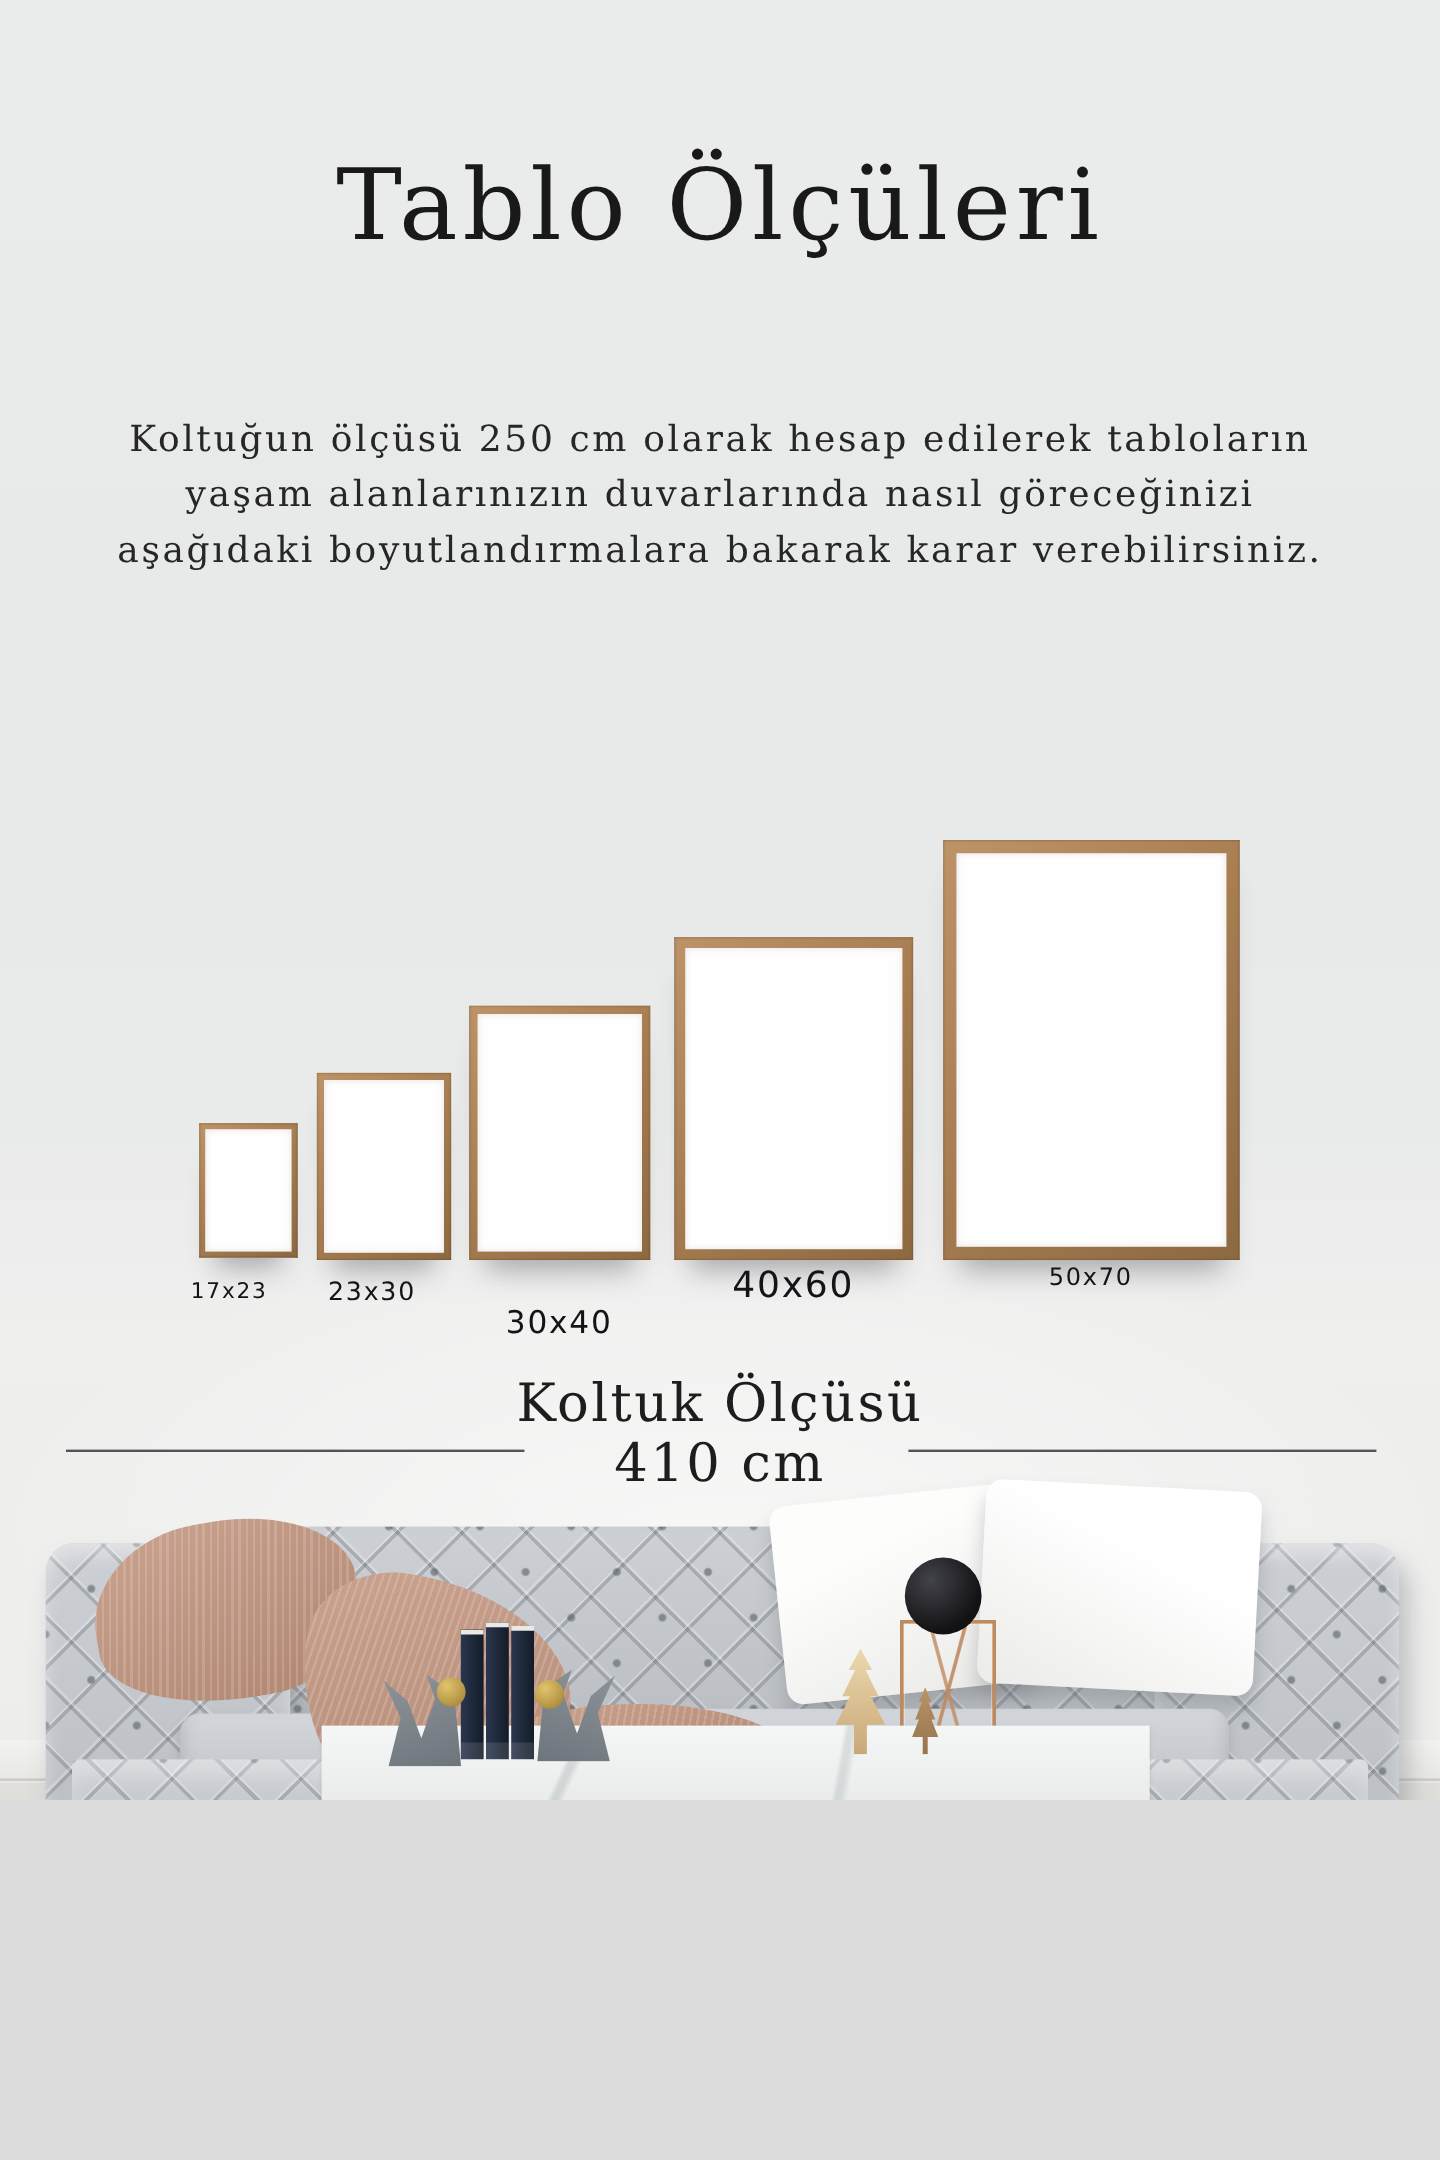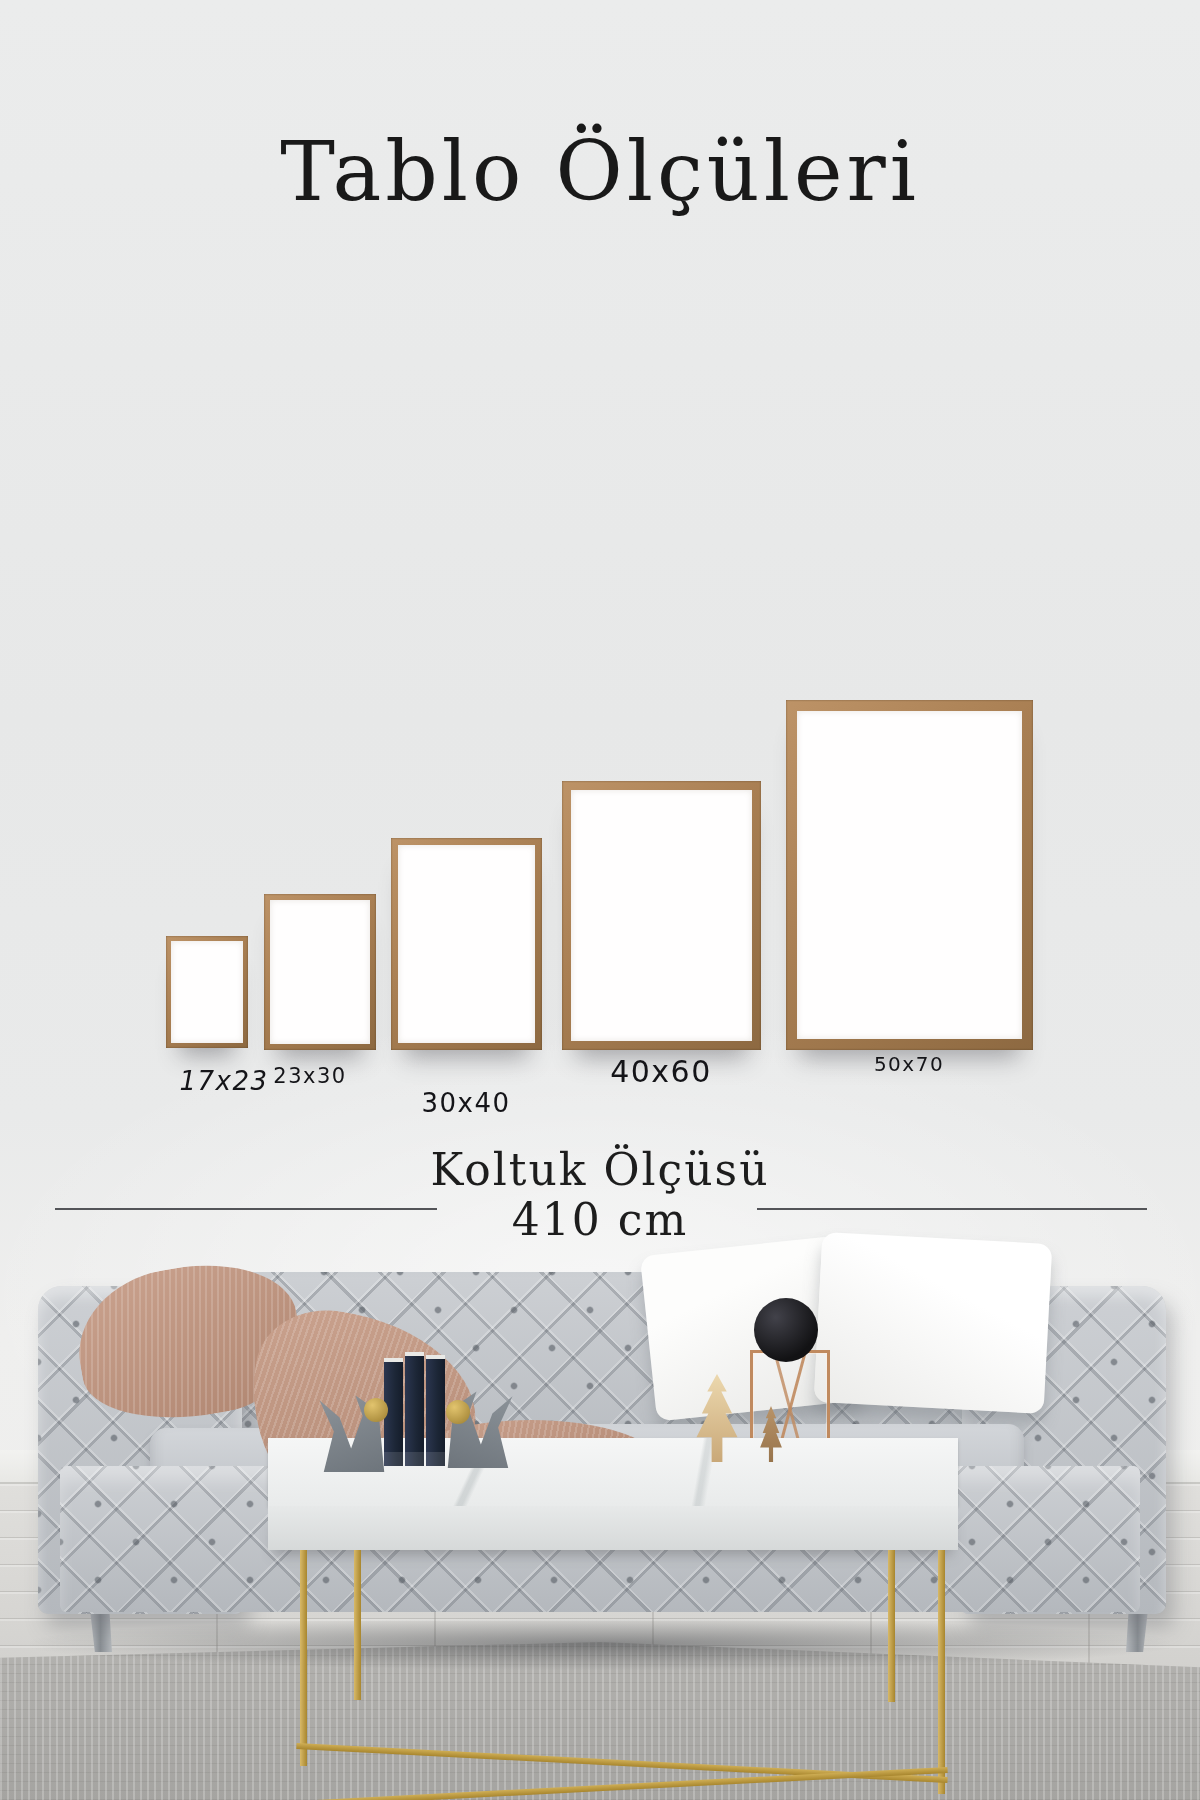--- a/index.html
+++ b/index.html
@@ -1,17 +1,17 @@
 <!DOCTYPE html>
 <html><head>
 <meta charset="utf-8">
 <style>
   html,body{margin:0;padding:0;background:#dcdcdc;}
   #canvas{
-    position:relative;width:1200px;height:1800px;overflow:hidden;
+    position:relative;width:1200px;height:1500px;overflow:hidden;
     background:
       radial-gradient(ellipse 900px 420px at 600px 1300px, rgba(255,255,255,.55), rgba(255,255,255,0) 70%),
       linear-gradient(180deg,#ebecec 0%,#e7e8e8 40%,#e9eaea 62%,#efefee 74%,#ededec 100%);
     font-family:"DejaVu Serif", serif;
   }
   
   .title{
     position:absolute;top:124px;left:0;width:100%;text-align:center;
     font-size:82px;letter-spacing:4px;color:#191919;font-weight:400;
   }
@@ -23,21 +23,21 @@
   .pframe{position:absolute;background:linear-gradient(135deg,#bd9367 0%,#a87e52 45%,#8d6941 100%);
     box-shadow:inset 0 0 2px rgba(60,40,20,.6), 0 22px 22px -14px rgba(85,85,90,.45);}
   .pframe .mat{position:absolute;background:#fffefe;box-shadow:inset 0 0 6px rgba(120,110,95,.18);}
   .f1{left:166px;top:936px;width:82px;height:112px;}   .f1 .mat{inset:5px;}
   .f2{left:264px;top:894px;width:112px;height:156px;}  .f2 .mat{inset:6px;}
   .f3{left:391px;top:838px;width:151px;height:212px;}  .f3 .mat{inset:7px;}
   .f4{left:562px;top:781px;width:199px;height:269px;}  .f4 .mat{inset:9px;}
   .f5{left:786px;top:700px;width:247px;height:350px;}  .f5 .mat{inset:11px;}
   .flabel{position:absolute;transform:translateX(-50%);font-family:"DejaVu Sans",sans-serif;
     color:#141418;letter-spacing:1.5px;}
-  .fl1{left:224px;top:1066px;font-size:26px;font-style:italic;}
+  .fl1{left:191px;top:1066px;font-size:18px;}
   .fl2{left:310px;top:1064px;font-size:21px;}
   .fl3{left:466px;top:1088px;font-size:26px;}
   .fl4{left:661px;top:1054px;font-size:30px;}
   .fl5{left:909px;top:1052px;font-size:20px;}
   
   .measure-title{position:absolute;top:1144px;left:0;width:100%;text-align:center;
     font-size:44px;letter-spacing:2px;color:#1d1d1d;}
   .measure-value{position:absolute;top:1194px;left:0;width:100%;text-align:center;
     font-size:44px;letter-spacing:2px;color:#1d1d1d;}
   .rule{position:absolute;height:2px;background:#53545а;background:#535458;top:1208px;}
@@ -155,20 +155,25 @@
   .brace-1{left:296px;top:1760px;width:652px;transform:rotate(3deg);}
   .brace-2{left:296px;top:1784px;width:652px;transform:rotate(-3deg);}
 </style>
 </head>
 <body>
 
 <div id="canvas">
 
   <div class="title">Tablo Ölçüleri</div>
 
+  <div class="desc">
+    <div>Koltuğun ölçüsü 250 cm olarak hesap edilerek tabloların</div>
+    <div>yaşam alanlarınızın duvarlarında nasıl göreceğinizi</div>
+    <div>aşağıdaki boyutlandırmalara bakarak karar verebilirsiniz.</div>
+  </div>
 
   <div class="pframe f1">
       <div class="mat"></div>
     </div>
   <div class="pframe f2">
       <div class="mat"></div>
     </div>
   <div class="pframe f3">
       <div class="mat"></div>
     </div>

